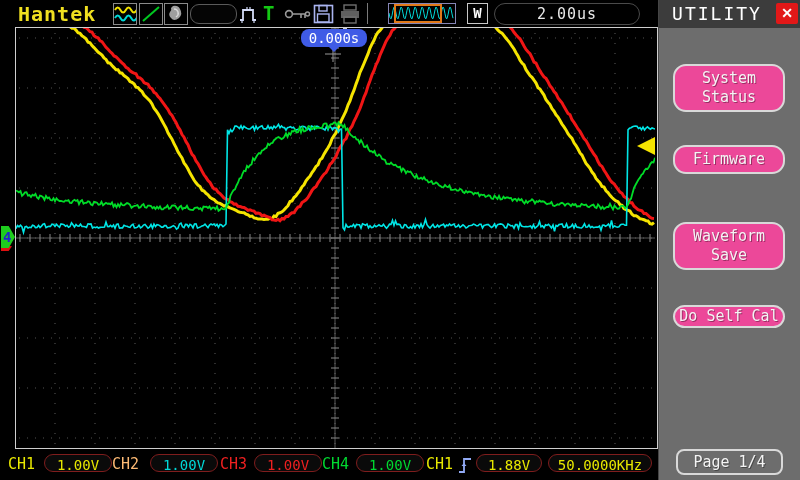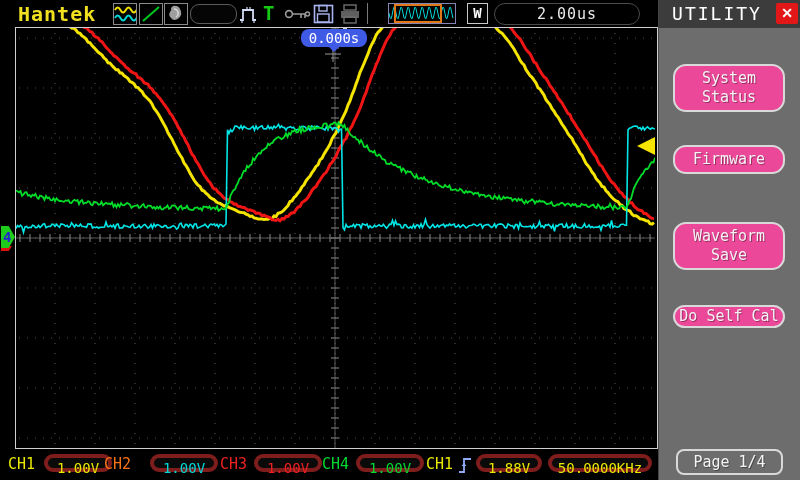--- a/index.html
+++ b/index.html
@@ -59,21 +59,21 @@
   .ch4-marker{position:absolute;left:1px;top:226px;width:14px;height:22px;background:#1ecc1e;
         clip-path:polygon(0 0,55% 0,100% 50%,55% 100%,0 100%);z-index:4;
         color:#2222d0;font-weight:bold;font-size:14px;text-align:left;line-height:22px;
         padding-left:2px;box-sizing:border-box;font-family:"DejaVu Sans Mono",monospace;}
   .ch3-sliver{position:absolute;left:1px;top:245px;width:11px;height:6px;background:#e01010;
         clip-path:polygon(0 0,100% 20%,70% 100%,0 100%);z-index:3;}
 
   
   .bottombar{position:absolute;left:0;top:450px;width:658px;height:30px;background:#000;}
   .ch-label{position:absolute;top:5px;font-size:15px;font-family:"DejaVu Sans Mono",monospace;}
-  .pill{position:absolute;top:4px;height:18px;background:#0a0a0a;border:4px solid #7f1d1d;
+  .pill{position:absolute;top:4px;height:18px;background:#0a0a0a;border:1px solid #7f1d1d;
         border-radius:12px;box-sizing:border-box;text-align:center;line-height:20px;
         font-size:14px;font-family:"DejaVu Sans Mono",monospace;}
 </style>
 </head>
 <body>
 
 <div class="topbar">
   <div class="logo">Hantek</div>
 
   <div class="tb-icon" style="left:113px">
@@ -184,21 +184,21 @@
     </svg>
 </div>
 <div class="time-tag">0.000s</div>
 <div class="ch4-marker">4</div>
 <div class="ch3-sliver"></div>
 
 <div class="bottombar">
   <div class="ch-label" style="left:8px;color:#e8e800">CH1</div>
   <div class="pill" style="left:44px;width:68px;color:#e8e800">1.00V</div>
 
-  <div class="ch-label" style="left:104px;color:#f97316">CH2</div>
+  <div class="ch-label" style="left:112px;color:#fdba74">CH2</div>
   <div class="pill" style="left:150px;width:68px;color:#00d8d8">1.00V</div>
 
   <div class="ch-label" style="left:220px;color:#ef2020">CH3</div>
   <div class="pill" style="left:254px;width:68px;color:#ef2020">1.00V</div>
 
   <div class="ch-label" style="left:322px;color:#00d830">CH4</div>
   <div class="pill" style="left:356px;width:68px;color:#00d830">1.00V</div>
 
   <div class="ch-label" style="left:426px;color:#e8e800">CH1</div>
   <div class="tb-plain" style="left:458px;top:4px;position:absolute">

